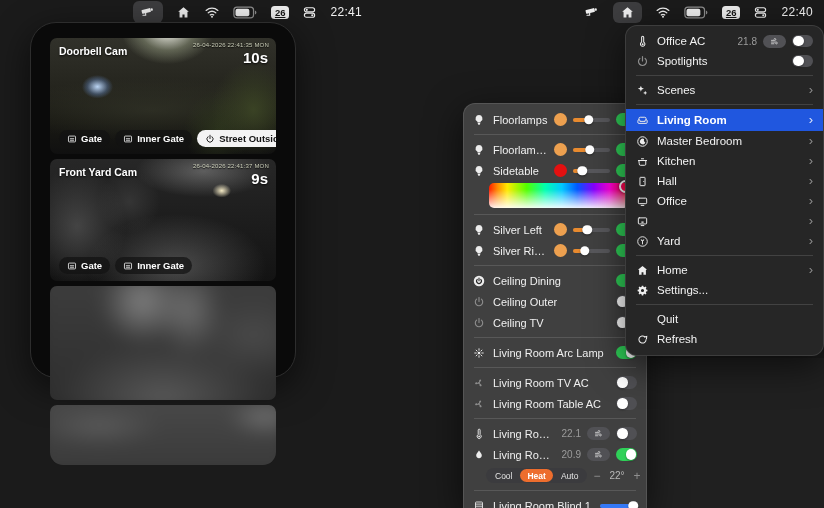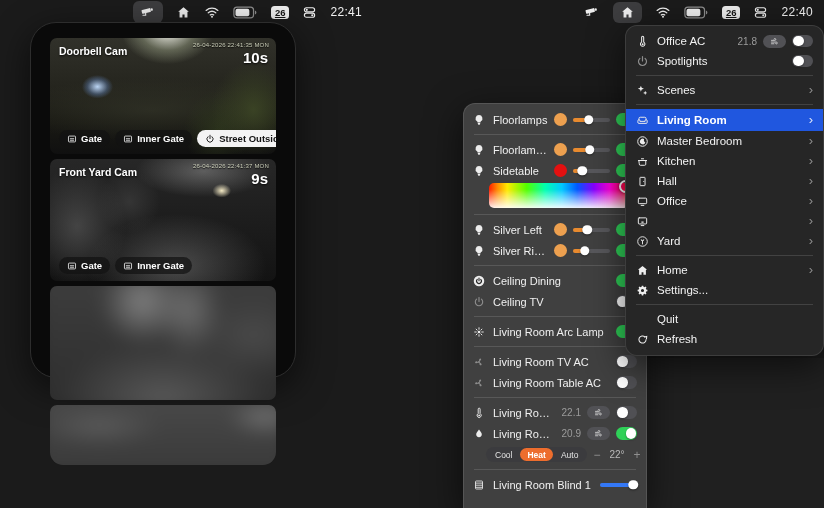--- a/index.html
+++ b/index.html
@@ -500,20 +500,31 @@
         <div class="rt">
           <div class="tgl on">
             <div class="knob"></div>
           </div>
         </div>
       </div>
       <div class="row">
         <svg class="ic lead dim">
           <use href="#sy-power"></use>
         </svg>
+        <span class="lbl">Ceiling Outer</span>
+        <div class="rt">
+          <div class="tgl">
+            <div class="knob"></div>
+          </div>
+        </div>
+      </div>
+      <div class="row">
+        <svg class="ic lead dim">
+          <use href="#sy-power"></use>
+        </svg>
         <span class="lbl">Ceiling TV</span>
         <div class="rt">
           <div class="tgl">
             <div class="knob"></div>
           </div>
         </div>
       </div>
       <div class="divider"></div>
       <div class="row">
         <svg class="ic lead">

